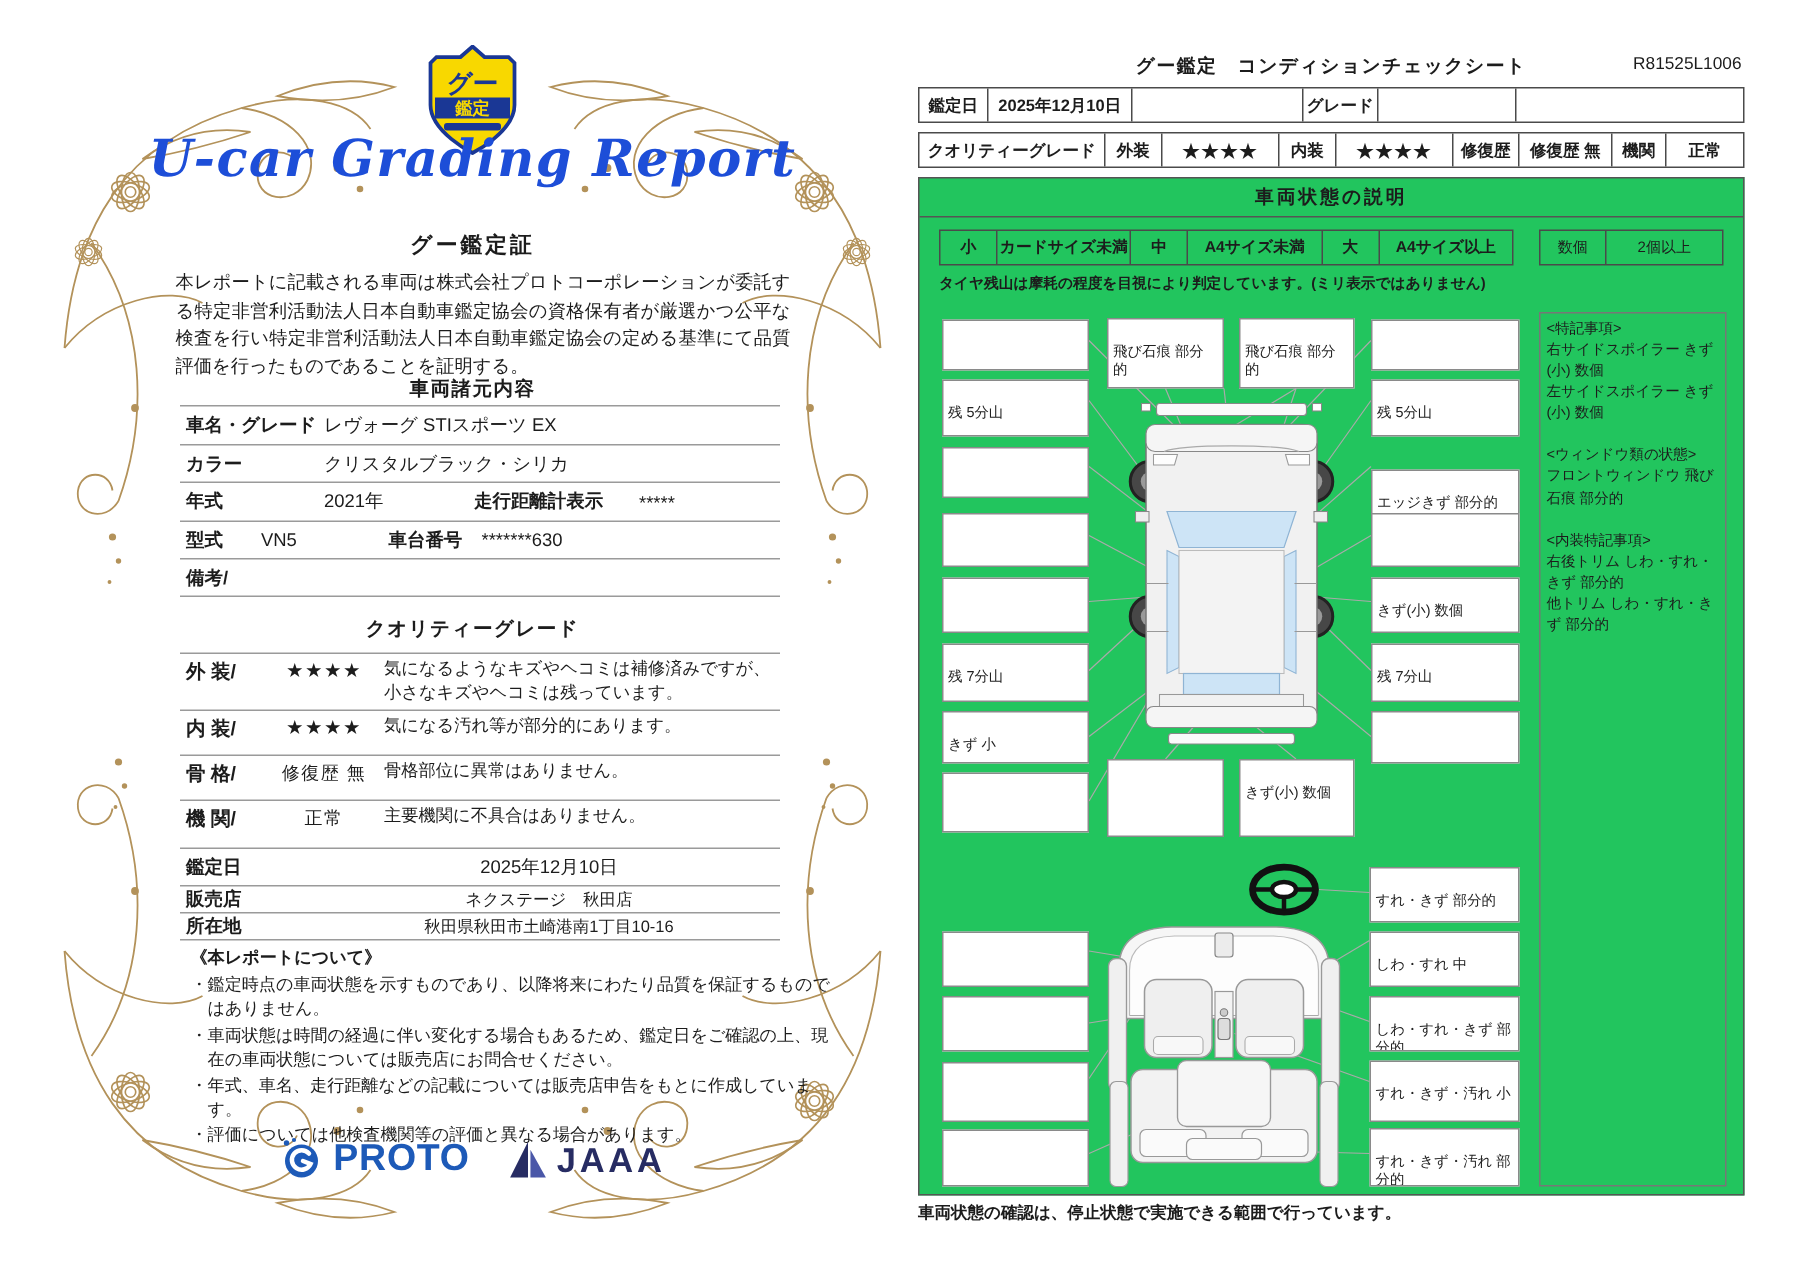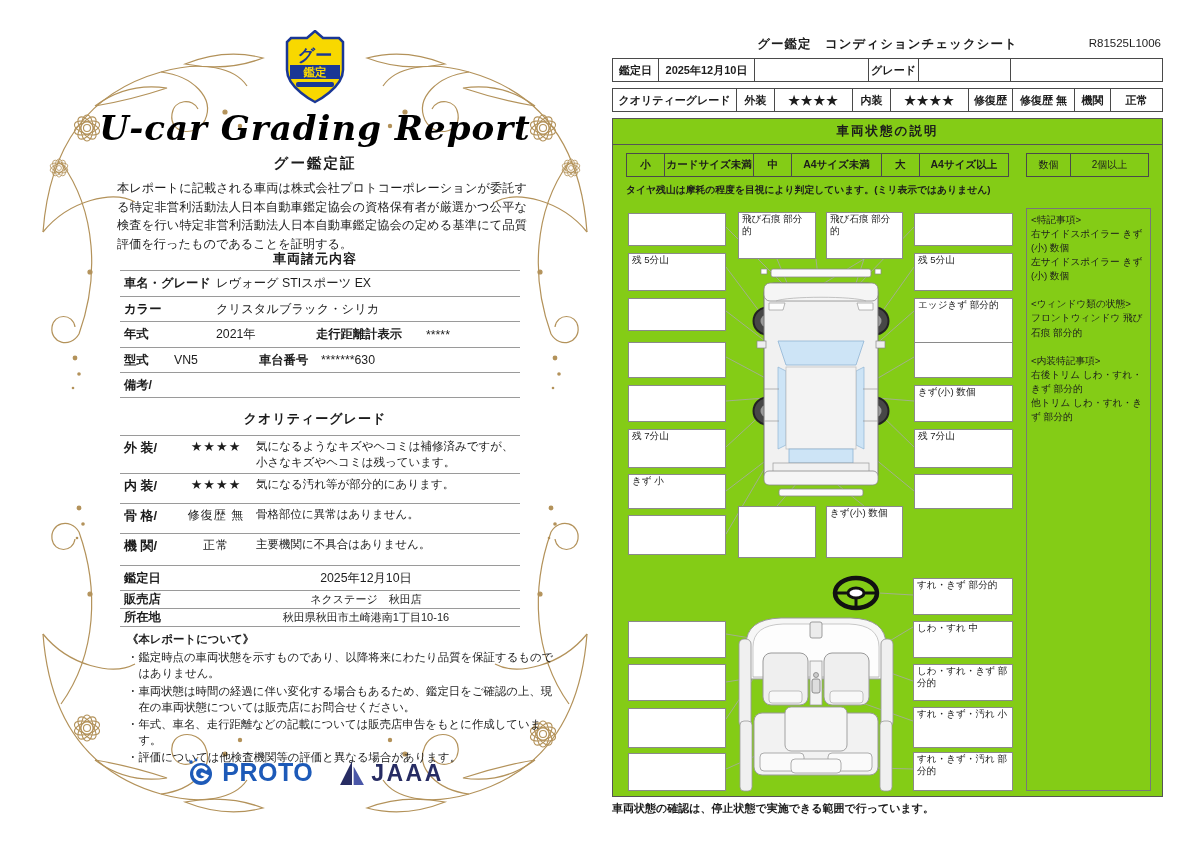--- a/index.html
+++ b/index.html
@@ -7,23 +7,23 @@
     width:1200px;height:848px;position:relative;overflow:hidden;
     background:#ffffff;color:#1c1c1c;
     font-family:"Liberation Sans",sans-serif;
     -webkit-font-smoothing:antialiased;
   }
   
   .cert{position:absolute;left:35px;top:28px;width:560px;height:812px}
   .orn{position:absolute;inset:0;pointer-events:none}
   .badge{position:absolute;left:50%;top:2px;transform:translateX(-50%)}
   .cert-title{
-    position:absolute;top:80px;left:0;width:100%;text-align:center;
+    position:absolute;top:58px;left:0;width:100%;text-align:center;
     font-family:"DejaVu Serif",serif;font-style:italic;font-weight:bold;
-    font-size:34px;color:#000000;letter-spacing:1px;
+    font-size:34px;color:#1d4ed8;letter-spacing:1px;
   }
   .cert-sub{position:absolute;top:126px;left:0;width:100%;text-align:center;font-size:14.5px;font-weight:bold;letter-spacing:2px}
   .cert-intro{position:absolute;top:151px;left:82px;width:410px;font-size:12.2px;line-height:1.52;text-align:justify}
   .sec-head{position:absolute;left:0;width:100%;text-align:center;font-size:13px;font-weight:bold;letter-spacing:1px}
   .ltable{position:absolute;left:85px;width:400px}
   .lrow{display:flex;align-items:center;border-bottom:1px solid #9a9a9a;font-size:12.3px;box-sizing:border-box;padding:0 4px}
   .lrow.first{border-top:1px solid #9a9a9a}
   .lrow .lab{flex:0 0 92px;font-weight:bold}
   .grow{display:flex;border-bottom:1px solid #9a9a9a;font-size:11.5px;box-sizing:border-box;padding:3px 4px;align-items:flex-start}
   .grow.first{border-top:1px solid #9a9a9a}
@@ -42,32 +42,32 @@
   .proto-txt{font-size:25px;font-weight:800;color:#1d5ab8;letter-spacing:.5px}
   .jaaa-txt{font-size:23px;font-weight:800;color:#272c63;letter-spacing:2.5px}
   
   .sheet{position:absolute;left:612px;top:36px;width:551px;height:790px;font-size:11px}
   .sheet-title{position:absolute;top:0;left:0;width:100%;text-align:center;font-size:12.5px;font-weight:bold;letter-spacing:1px}
   .sheet-ref{position:absolute;top:1px;right:2px;font-size:11.5px}
   .trow{position:absolute;left:0;width:551px;height:24px;display:flex;border:1px solid #4a4a4a;box-sizing:border-box;background:#fff}
   .tcell{border-right:1px solid #4a4a4a;display:flex;align-items:center;justify-content:center;font-weight:bold;font-size:11px;box-sizing:border-box;overflow:hidden;white-space:nowrap}
   .tcell:last-child{border-right:none}
   .tcell.stars{font-size:13px;letter-spacing:1px}
-  .mainbox{position:absolute;left:0;top:82px;width:551px;height:679px;border:1.5px solid #555;box-sizing:border-box;background:#84cc16}
+  .mainbox{position:absolute;left:0;top:82px;width:551px;height:679px;border:1.5px solid #555;box-sizing:border-box;background:#22c55e}
   .mainhead{position:absolute;left:0;top:0;width:100%;height:26px;border-bottom:1.5px solid #555;box-sizing:border-box;
     display:flex;align-items:center;justify-content:center;font-weight:bold;font-size:12.5px;letter-spacing:2px}
   .legend{position:absolute;left:13px;top:34px;width:383px;height:24px;display:flex;border:1px solid #4a4a4a;box-sizing:border-box}
   .legend .lc{border-right:1px solid #4a4a4a;display:flex;align-items:center;justify-content:center;font-weight:bold;font-size:10.5px;box-sizing:border-box;white-space:nowrap}
   .legend .lc:last-child{border-right:none}
   .countbox{position:absolute;left:413px;top:34px;width:123px;height:24px;display:flex;border:1px solid #4a4a4a;box-sizing:border-box}
   .countbox .lc{border-right:1px solid #4a4a4a;display:flex;align-items:center;justify-content:center;font-weight:normal;font-size:10px;box-sizing:border-box;white-space:nowrap}
   .countbox .lc:last-child{border-right:none}
   .tirenote{position:absolute;left:13px;top:64px;font-size:9.8px;font-weight:bold;line-height:1.35}
   .lbox{position:absolute;border:1px solid #8a8a8a;background:#fff;font-size:9.6px;line-height:1.2;
-    box-sizing:border-box;padding:0 3px;color:#222;overflow:hidden}
+    box-sizing:border-box;padding:16px 3px;color:#222;overflow:hidden}
   .notespanel{position:absolute;left:413px;top:89px;width:125px;height:583px;border:1px solid #777;box-sizing:border-box;
     padding:4px 4px;font-size:9.7px;line-height:1.45;white-space:pre-line;overflow:hidden}
   .diagram-svg{position:absolute;inset:0;width:551px;height:679px}
   .bottomnote{position:absolute;left:0;top:765px;font-size:11px;font-weight:bold}
 </style>
 </head>
 <body>
 
 <div class="cert">
 
@@ -376,21 +376,21 @@
     <div class="lbox" style="left:15px;top:134px;width:98px;height:38px">残 5分山</div>
     <div class="lbox" style="left:15px;top:179px;width:98px;height:33px"></div>
     <div class="lbox" style="left:15px;top:223px;width:98px;height:36px"></div>
     <div class="lbox" style="left:15px;top:266px;width:98px;height:37px"></div>
     <div class="lbox" style="left:15px;top:310px;width:98px;height:39px">残 7分山</div>
     <div class="lbox" style="left:15px;top:355px;width:98px;height:35px">きず 小</div>
     <div class="lbox" style="left:15px;top:396px;width:98px;height:40px"></div>
 
     <div class="lbox" style="left:301px;top:94px;width:99px;height:33px"></div>
     <div class="lbox" style="left:301px;top:134px;width:99px;height:38px">残 5分山</div>
-    <div class="lbox" style="left:301px;top:179px;width:99px;height:48px">エッジきず 部分的</div>
+    <div class="lbox" style="left:301px;top:194px;width:99px;height:48px">エッジきず 部分的</div>
     <div class="lbox" style="left:301px;top:223px;width:99px;height:36px"></div>
     <div class="lbox" style="left:301px;top:266px;width:99px;height:37px">きず(小) 数個</div>
     <div class="lbox" style="left:301px;top:310px;width:99px;height:39px">残 7分山</div>
     <div class="lbox" style="left:301px;top:355px;width:99px;height:35px"></div>
 
     <div class="lbox" style="left:125px;top:387px;width:78px;height:52px"></div>
     <div class="lbox" style="left:213px;top:387px;width:77px;height:52px">きず(小) 数個</div>
 
     <div class="notespanel">&lt;特記事項&gt;
 右サイドスポイラー きず(小) 数個

